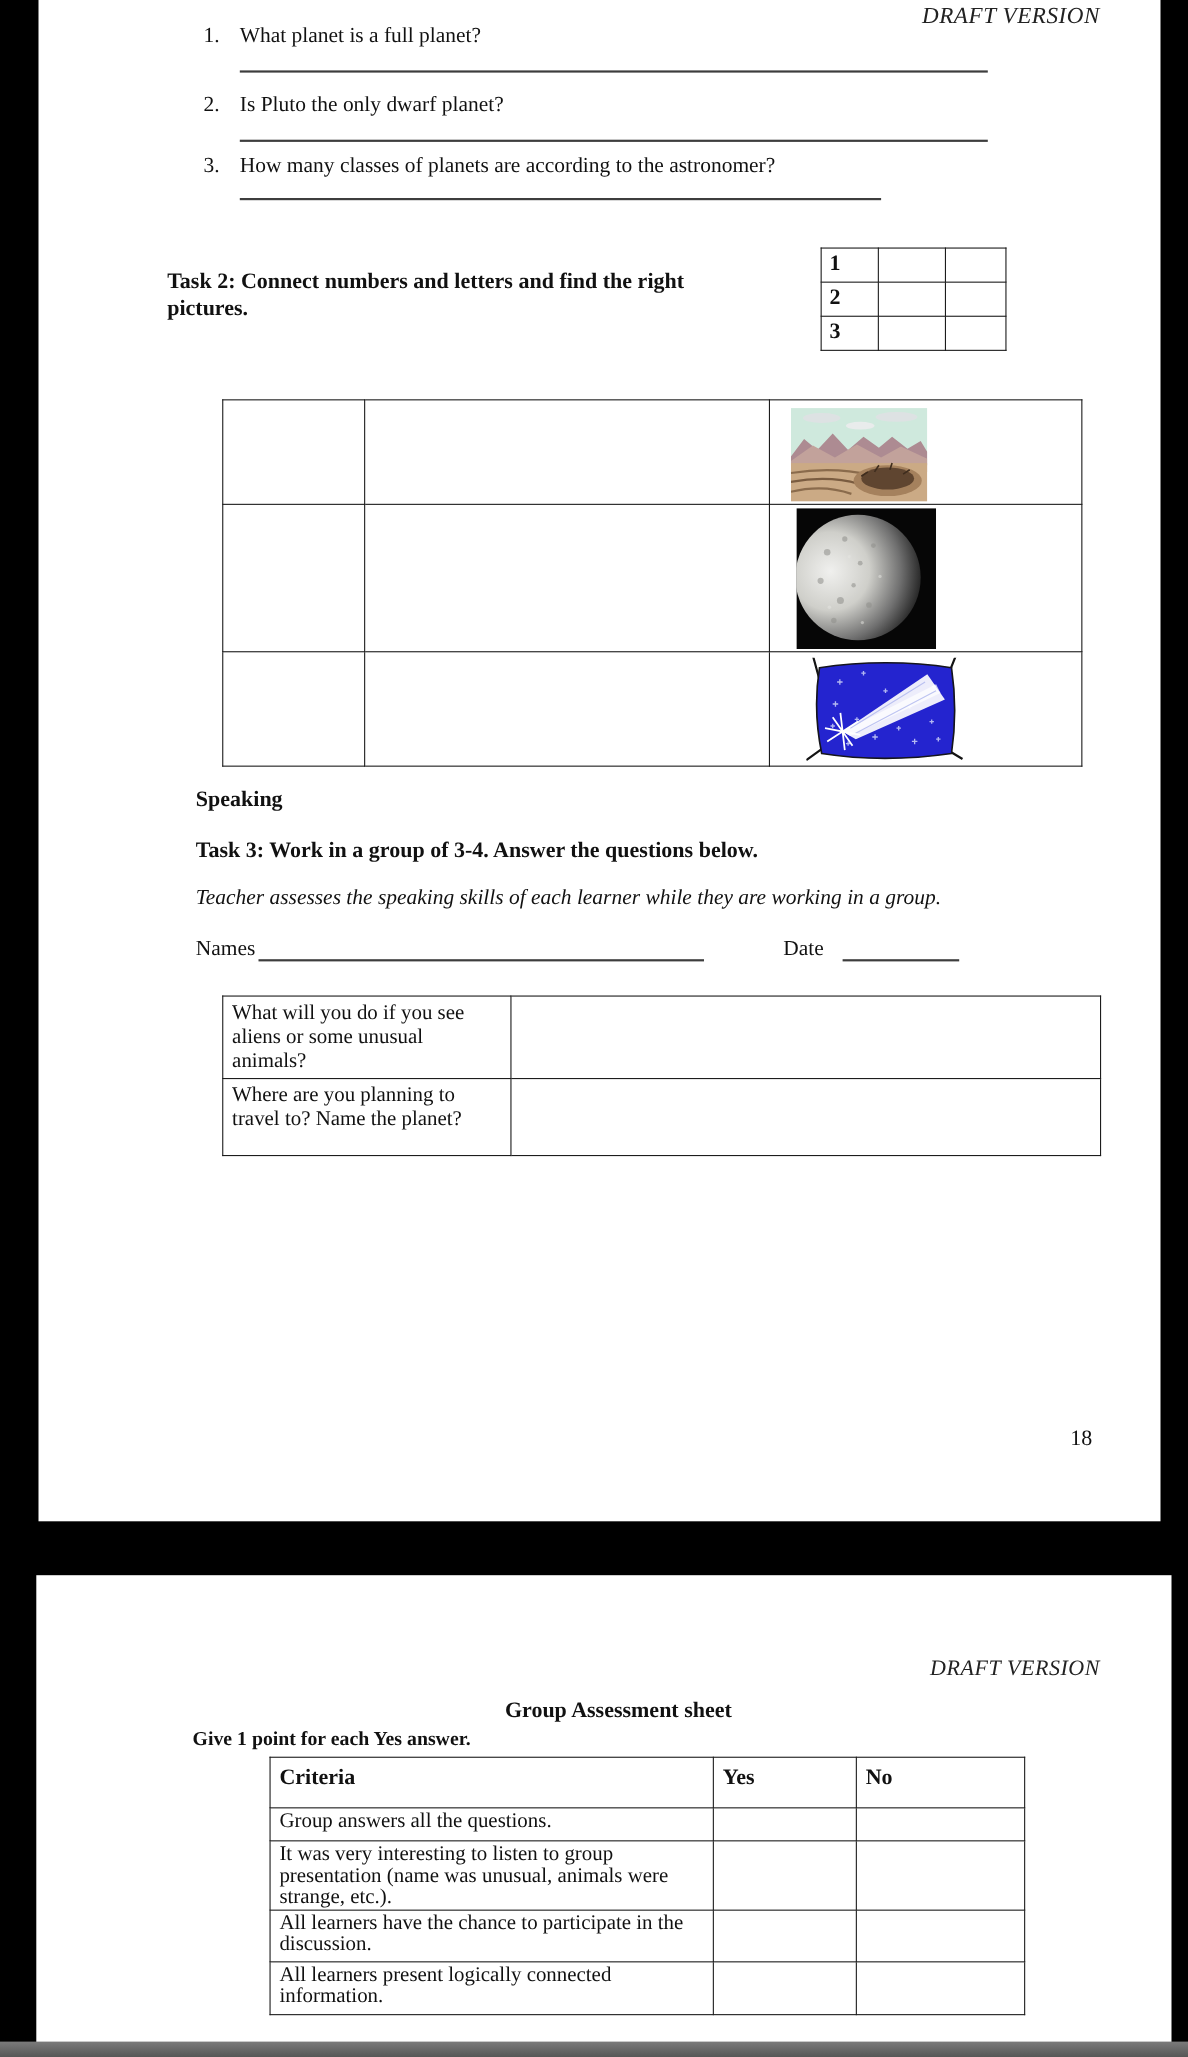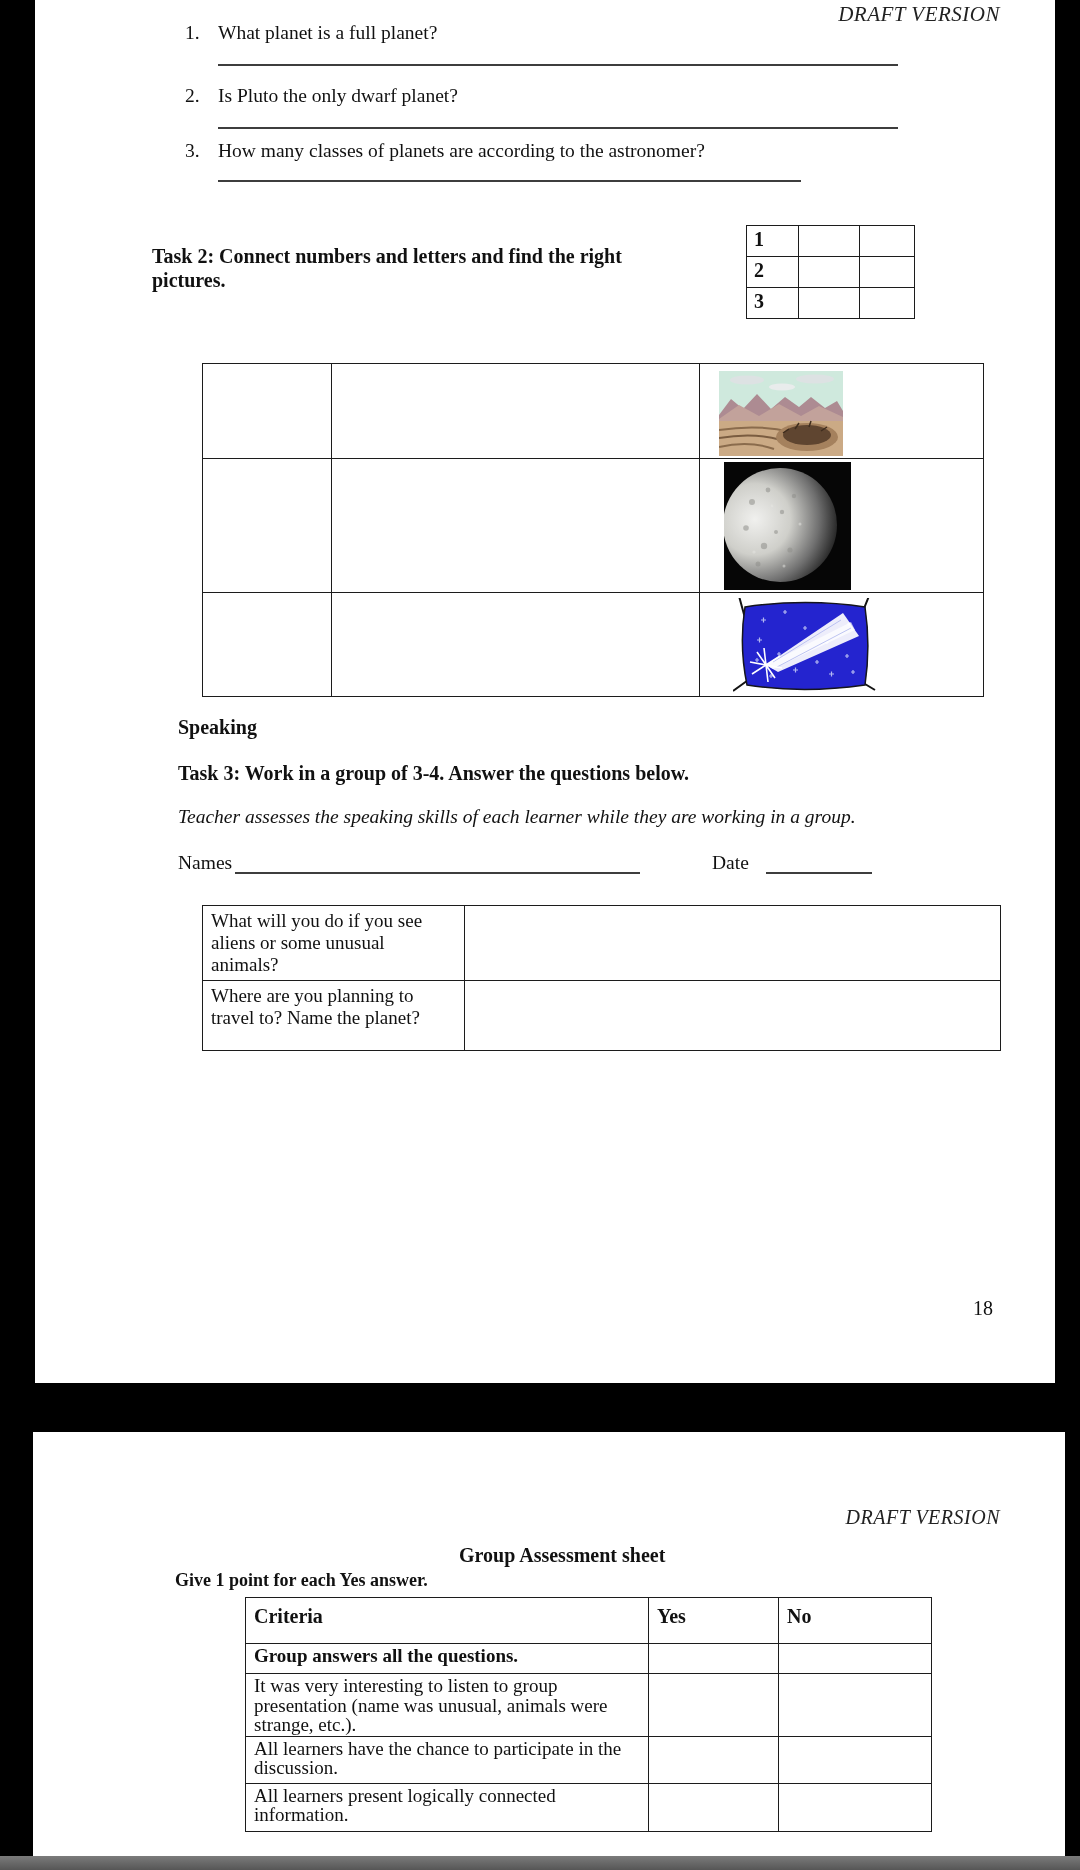--- a/index.html
+++ b/index.html
@@ -234,21 +234,21 @@
           <col style="width:403px">
           <col style="width:130px">
           <col style="width:153px">
         </colgroup>
       <tbody>
           <tr style="height:46px;">
         <td class="hdr">Criteria</td>
         <td class="hdr">Yes</td>
         <td class="hdr">No</td>
       </tr>
-      <tr style="height:30px;font-weight:bold;">
+      <tr style="height:30px;">
         <td>Group answers all the questions.</td>
         <td></td>
         <td></td>
       </tr>
       <tr style="height:62px;">
         <td>It was very interesting to listen to group presentation (name was unusual, animals were strange, etc.).</td>
         <td></td>
         <td></td>
       </tr>
       <tr style="height:47px;">

